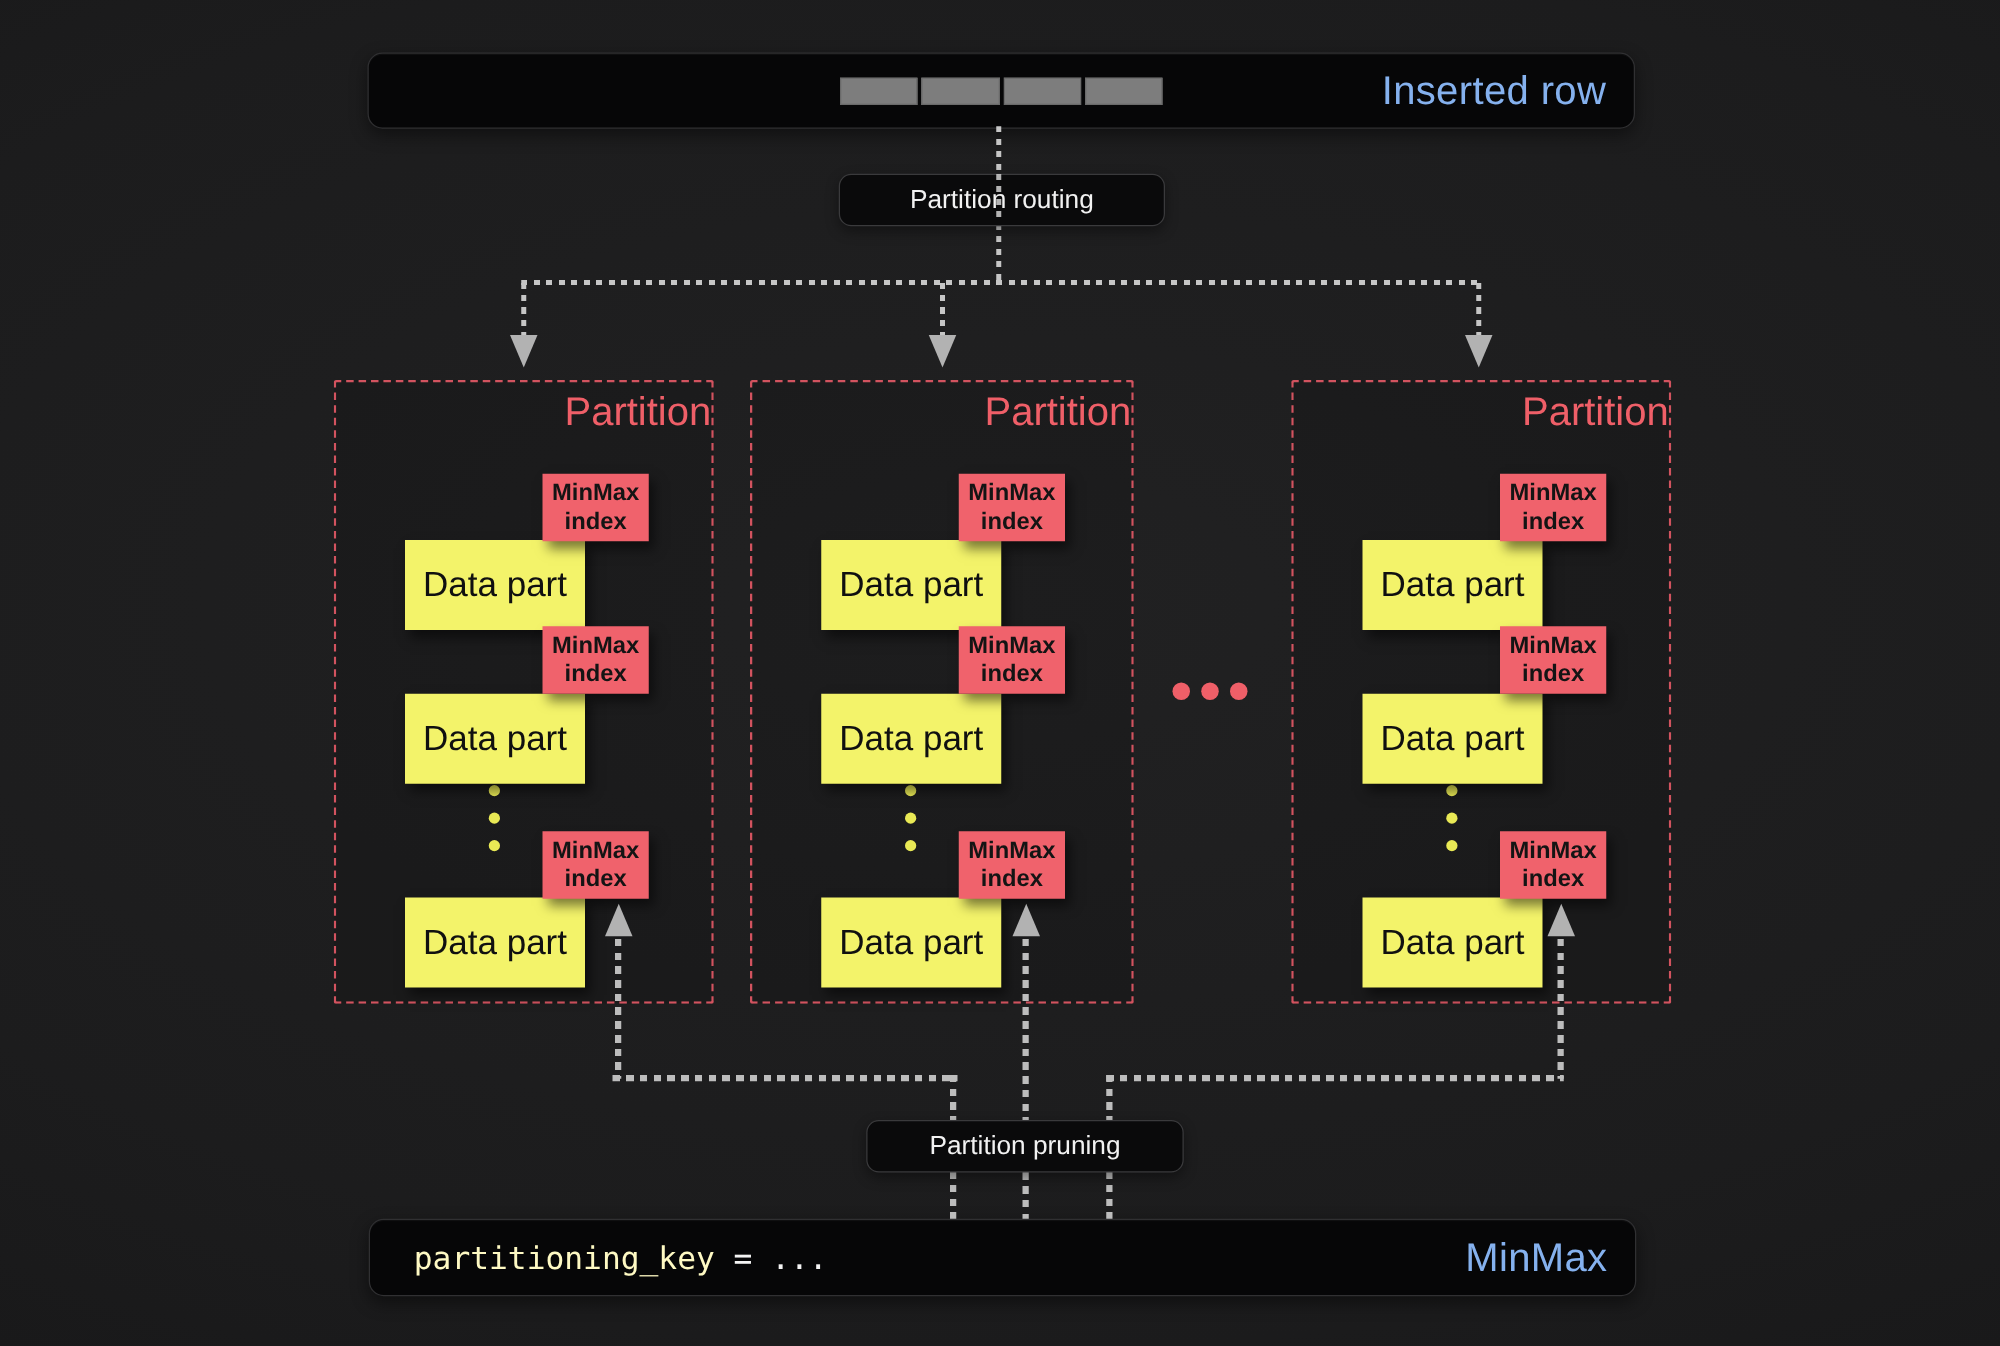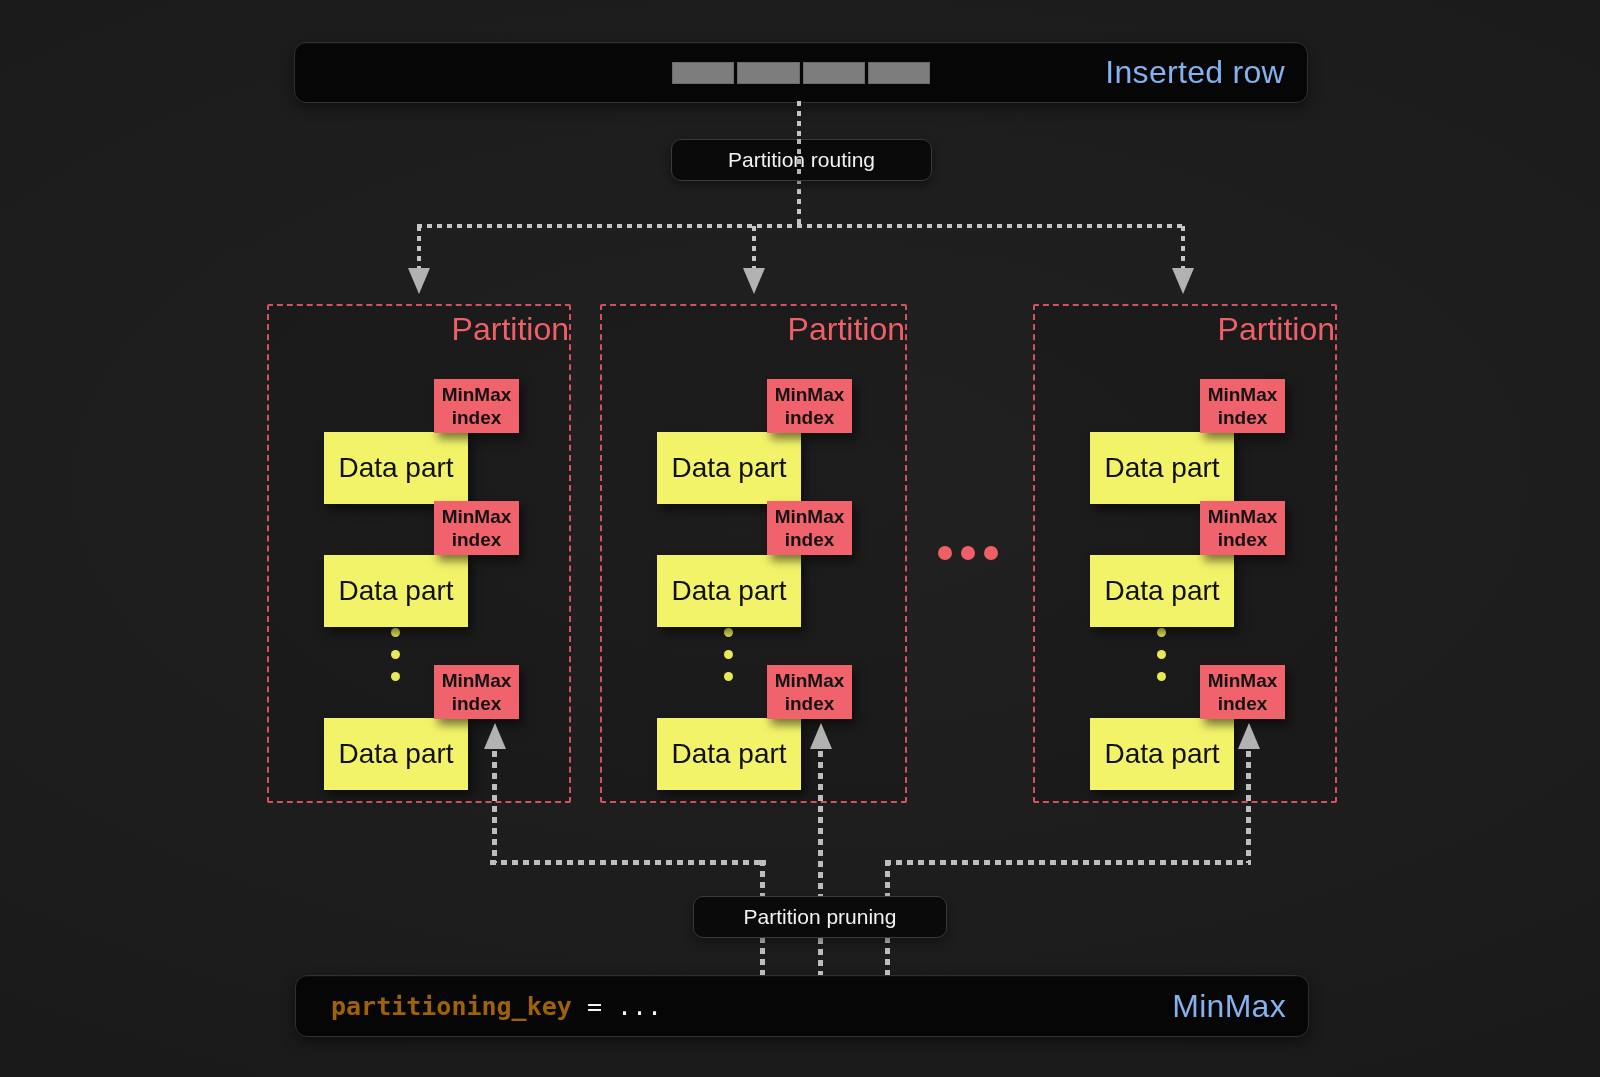--- a/index.html
+++ b/index.html
@@ -63,21 +63,21 @@
   .minmax span{font-size:19px;color:#141414;font-weight:bold;}
   .vdots{position:absolute;left:122px;top:322px;display:flex;flex-direction:column;gap:13px;}
   .vdots i{width:9px;height:9px;border-radius:50%;background:#e9e955;}
   .hdots{position:absolute;top:546px;display:flex;gap:9px;z-index:2;}
   .hdots i{width:14px;height:14px;border-radius:50%;background:#ef5f68;}
   
   .sql{
     position:absolute;left:35px;top:0;bottom:0;display:flex;align-items:center;white-space:pre;
     font-family:"DejaVu Sans Mono", monospace;font-size:25px;color:#f4f4f4;
   }
-  .sql .key{color:#a16207;font-weight:bold;}
+  .sql .key{color:#fef9c3;}
 </style>
 </head>
 <body>
 
 <div class="canvas">
 
   <div class="bigbox" style="left:294px;top:42px;width:1012px;height:59px">
     <div class="cells">
       <div class="cell"></div>
       <div class="cell"></div>

